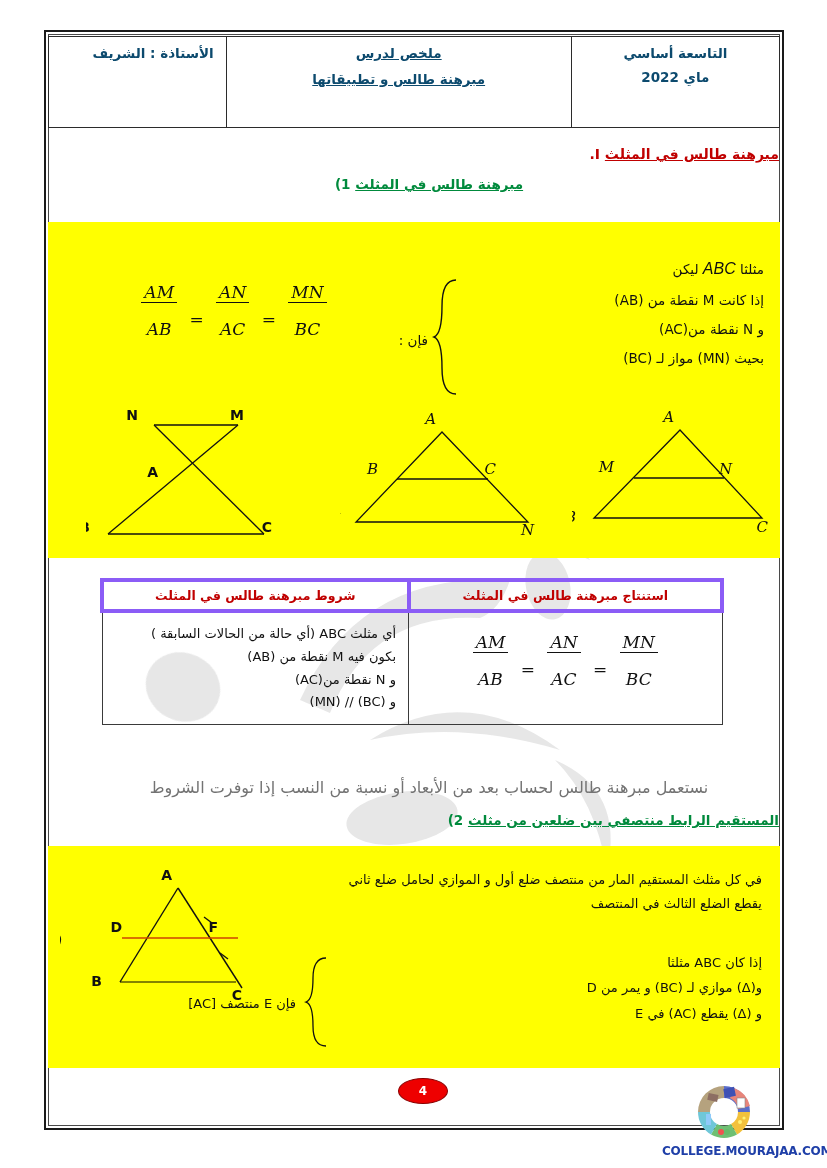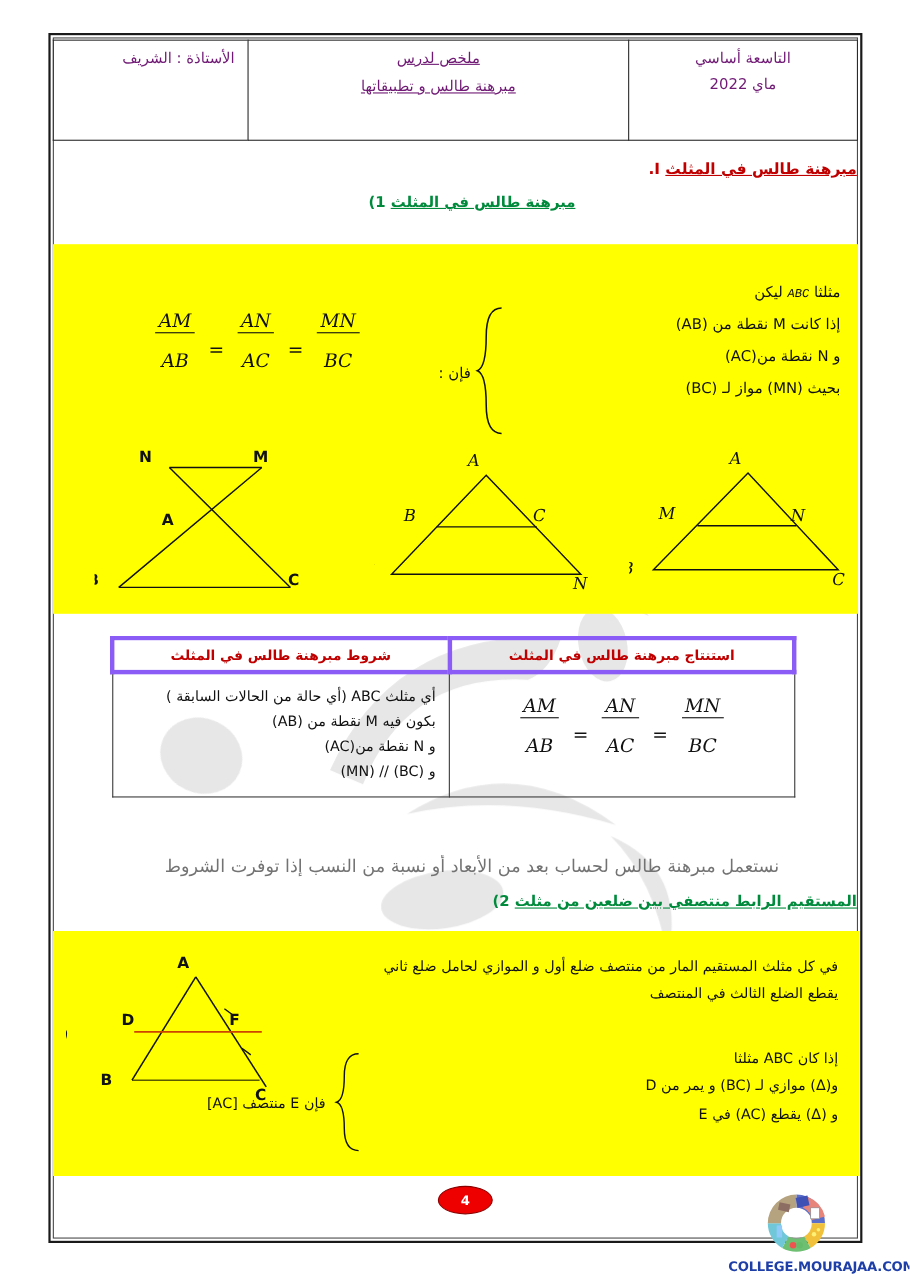--- a/index.html
+++ b/index.html
@@ -58,22 +58,22 @@
     width: 732px;
     height: 92px;
     border-collapse: collapse;
     z-index: 3;
     background: #fff;
   }
   .header-table td {
     border: 1px solid #2b2b2b;
     vertical-align: top;
     padding: 8px 12px 0 12px;
-    color: #701a75;
-    font-weight: normal;
+    color: #0c4a6e;
+    font-weight: bold;
     font-size: 13.5px;
   }
   .hdr-teacher { width: 168px; text-align: right; }
   .hdr-title   { width: 360px; text-align: center; }
   .hdr-class   { width: 204px; text-align: center; }
   .hdr-title .t-line1 {
     text-decoration: underline;
     display: block;
     margin-bottom: 10px;
   }
@@ -140,21 +140,21 @@
   .thm1-text {
     position: absolute;
     right: 16px;
     top: 30px;
     width: 300px;
     text-align: right;
     font-size: 13.5px;
     color: #111;
     line-height: 2.15;
   }
-  .thm1-text i { font-family: Liberation Mono, monospace; font-style: italic; font-size: 11px; }
+  .thm1-text i { font-family: Liberation Sans, sans-serif; font-style: italic; font-size: 16px; }
 
   .brace1 {
     position: absolute;
     right: 322px;
     top: 56px;
     width: 26px;
     height: 118px;
   }
   .then-label {
     position: absolute;

